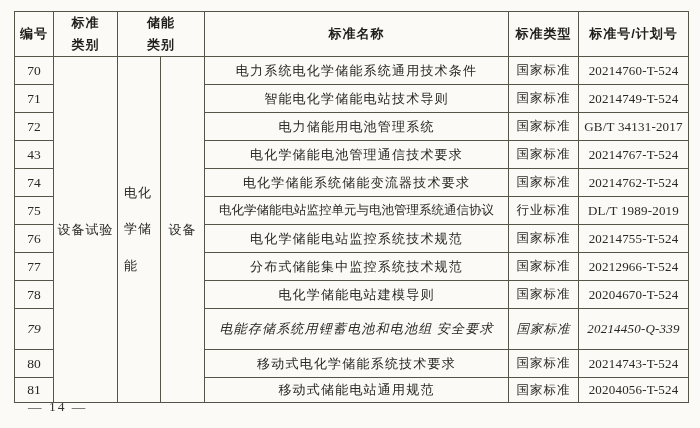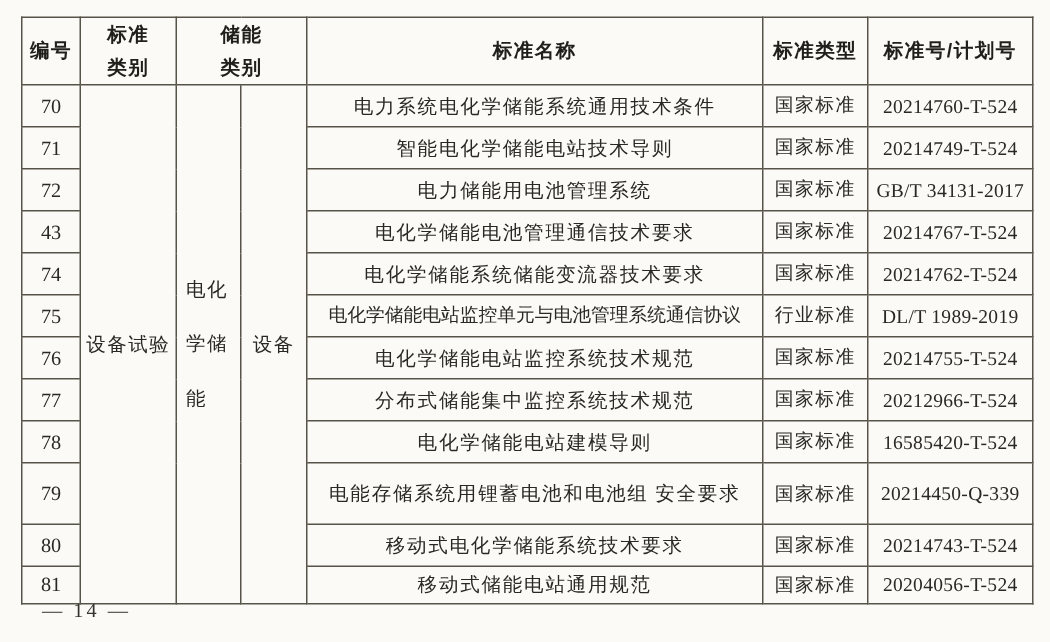--- a/index.html
+++ b/index.html
@@ -42,21 +42,21 @@
   .hwrap2 {
     display: inline-block;
     width: 32px;
     line-height: 1.7;
     text-align: center;
   }
   tbody td {
     font-size: 13px;
     height: 27px;
   }
-  tr.tall td { height: 40px; }
+  tr.tall td { height: 40px; font-style: italic; }
   tr.short td { height: 24px; }
   .cell-no {
     font-size: 13.5px;
   }
   .cell-name {
     text-align: left;
     padding-left: 9px;
     letter-spacing: 1.2px;
   }
   .cell-name.tight {
@@ -167,21 +167,21 @@
     <tr>
       <td class="cell-no">77</td>
       <td class="cell-name">分布式储能集中监控系统技术规范</td>
       <td class="cell-type">国家标准</td>
       <td class="cell-num">20212966-T-524</td>
     </tr>
     <tr>
       <td class="cell-no">78</td>
       <td class="cell-name">电化学储能电站建模导则</td>
       <td class="cell-type">国家标准</td>
-      <td class="cell-num">16585420-T-524</td>
+      <td class="cell-num">20204670-T-524</td>
     </tr>
     <tr class="tall">
       <td class="cell-no">79</td>
       <td class="cell-name">电能存储系统用锂蓄电池和电池组 安全要求</td>
       <td class="cell-type">国家标准</td>
       <td class="cell-num">20214450-Q-339</td>
     </tr>
     <tr>
       <td class="cell-no">80</td>
       <td class="cell-name">移动式电化学储能系统技术要求</td>

